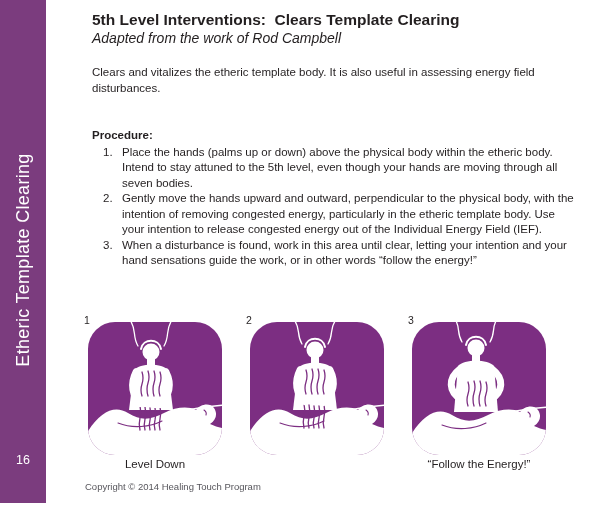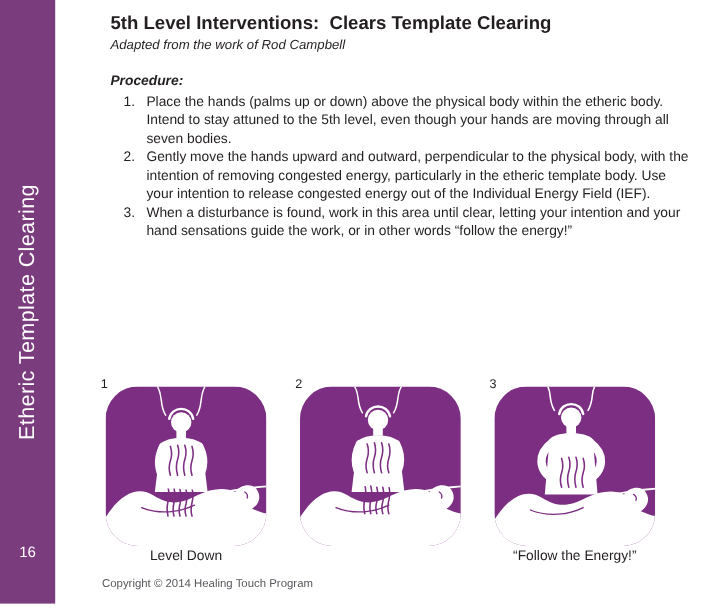--- a/index.html
+++ b/index.html
@@ -16,23 +16,23 @@
   .sidebar{position:absolute;left:0;top:0;width:46px;height:503px;background:var(--sidebar);}
   .sidebar-label{
     position:absolute;left:50%;top:260px;
     transform:translate(-50%,-50%) rotate(-90deg);
     white-space:nowrap;color:#fff;font-size:18px;font-weight:400;letter-spacing:.3px;
   }
   .page-number{position:absolute;left:0;right:0;bottom:36px;text-align:center;color:#fff;font-size:12.5px;}
   
   .content{position:absolute;left:92px;top:10px;width:492px;}
   .title{margin:0;font-size:15.5px;line-height:19px;font-weight:bold;white-space:pre-wrap;}
-  .subtitle{margin:2px 0 0 0;font-size:11px;line-height:14px;font-style:italic;font-weight:400;}
+  .subtitle{margin:2px 0 0 0;font-size:14px;line-height:14px;font-style:italic;font-weight:400;}
   .intro{margin:20px 0 0 0;font-size:11.5px;line-height:15.5px;}
-  .proc-heading{margin:16px 0 0 0;font-size:11.5px;line-height:15.5px;font-weight:bold;font-style:italic;}
+  .proc-heading{margin:32px 0 0 0;font-size:11.5px;line-height:15.5px;font-weight:bold;}
   .steps{margin:1px 0 0 0;padding:0;list-style:none;}
   .step{display:flex;font-size:11.5px;line-height:15.5px;}
   .step-num{flex:none;width:19px;margin-left:11px;}
   .step-text{flex:1;padding-right:4px;}
   
   .figures{position:absolute;left:88px;top:322px;display:flex;gap:28px;}
   .fig{position:relative;width:134px;margin:0;}
   .fig-num{position:absolute;left:-4px;top:-8px;font-size:10.5px;}
   .fig-panel svg{display:block;width:134px;height:133px;}
   .fig figcaption{text-align:center;font-size:11.5px;margin-top:3px;}
@@ -49,20 +49,21 @@
 <div class="page">
 
   <aside class="sidebar">
     <div class="sidebar-label">Etheric Template Clearing</div>
     <div class="page-number">16</div>
   </aside>
 
   <main class="content">
     <h1 class="title">5th Level Interventions:  Clears Template Clearing</h1>
     <p class="subtitle">Adapted from the work of Rod Campbell</p>
+    <p class="intro">Clears and vitalizes the etheric template body. It is also useful in assessing energy field disturbances.</p>
     <h2 class="proc-heading">Procedure:</h2>
     <ol class="steps">
       <li class="step">
         <span class="step-num">1.</span>
         <span class="step-text">Place the hands (palms up or down) above the physical body within the etheric body. Intend to stay attuned to the 5th level, even though your hands are moving through all seven bodies.</span>
       </li>
       <li class="step">
         <span class="step-num">2.</span>
         <span class="step-text">Gently move the hands upward and outward, perpendicular to the physical body, with the intention of removing congested energy, particularly in the etheric template body. Use your intention to release congested energy out of the Individual Energy Field (IEF).</span>
       </li>

